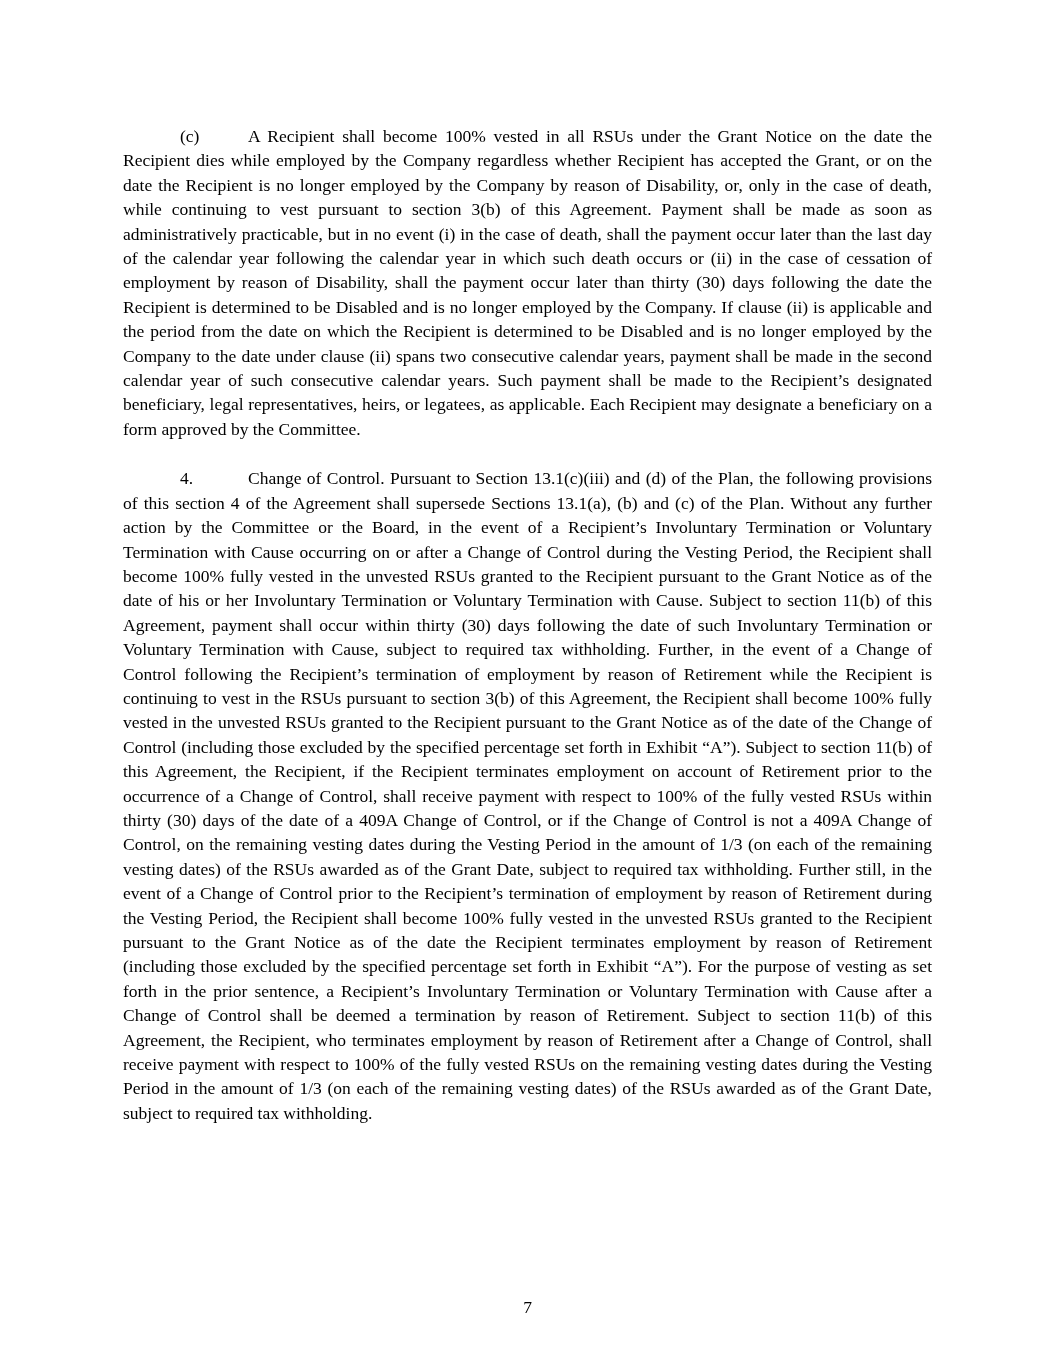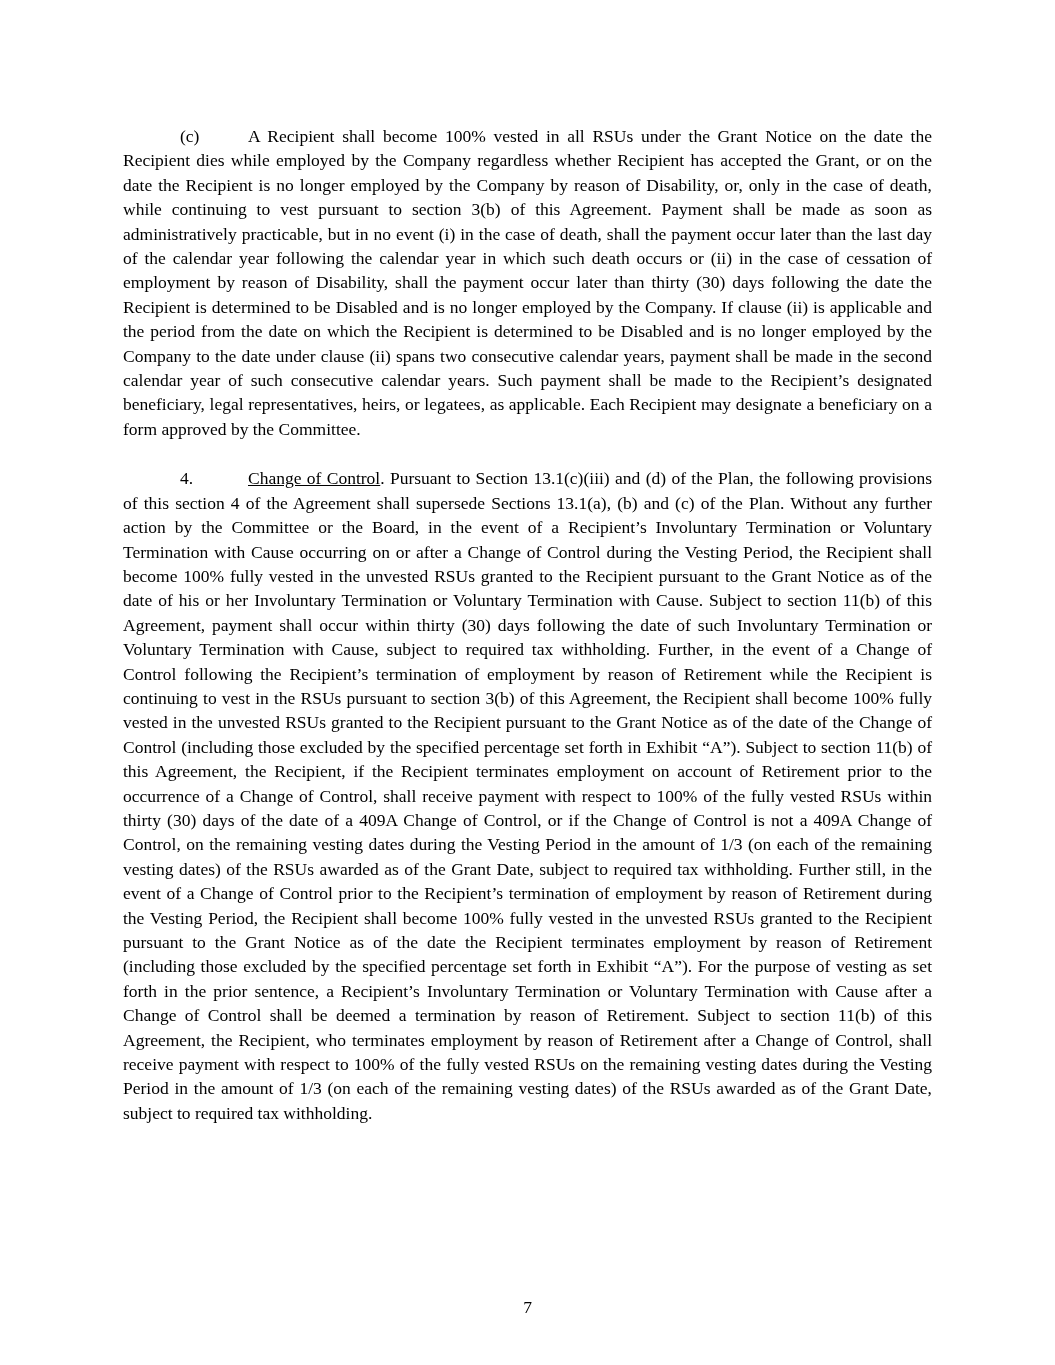--- a/index.html
+++ b/index.html
@@ -32,21 +32,20 @@
   }
   p.para-gap {
     margin-top: 25px;
   }
   .tab-label {
     display: inline-block;
     width: 68px;
     text-indent: 0;
   }
   .underline {
-    text-decoration: underline;
   }
   .page-number {
     position: absolute;
     left: 0;
     right: 0;
     bottom: 46px;
     text-align: center;
     font-family: "Liberation Serif", "DejaVu Serif", serif;
     font-size: 17.5px;
   }

